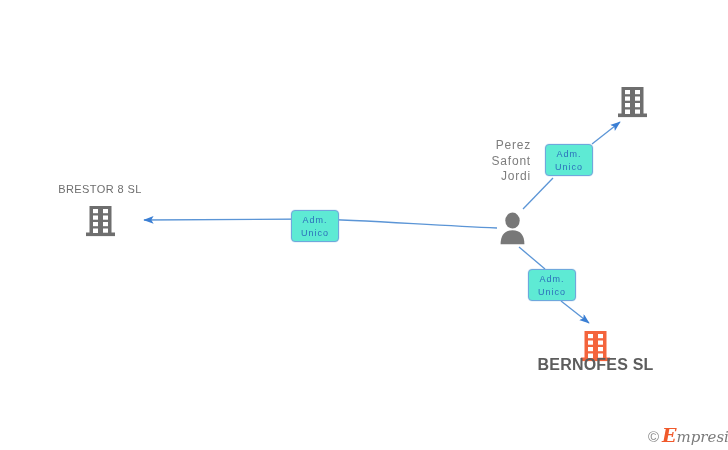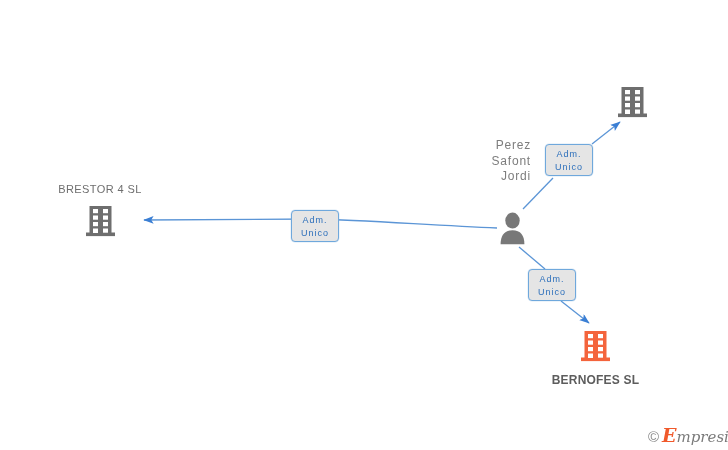--- a/index.html
+++ b/index.html
@@ -68,21 +68,21 @@
   }
 
   
   .rel-box {
     position: absolute;
     width: 48px;
     height: 32px;
     box-sizing: border-box;
     border: 1px solid #6fa8dc;
     border-radius: 4px;
-    background: #e5e5e5;
+    background: #5eead4;
     color: #2c6fbb;
     font-size: 9px;
     line-height: 13px;
     letter-spacing: 1px;
     padding-top: 3px;
     text-align: center;
     white-space: pre-line;
     box-shadow: 0 0 0 0.5px rgba(111,168,220,0.25);
   }
 
@@ -129,21 +129,21 @@
     <path d="M 497,228 C 430,225 360,220 316,219" stroke="#5b95d6" stroke-width="1.3" fill="none"></path>
     <path d="M 316,219 L 144,220" stroke="#5b95d6" stroke-width="1.3" fill="none" marker-end="url(#arrowblue)"></path>
 
     <path d="M 523,209 L 553,178" stroke="#5b95d6" stroke-width="1.3" fill="none"></path>
     <path d="M 592,144 L 620,122" stroke="#5b95d6" stroke-width="1.3" fill="none" marker-end="url(#arrowblue)"></path>
 
     <path d="M 519,247 L 545,269" stroke="#5b95d6" stroke-width="1.3" fill="none"></path>
     <path d="M 561,301 L 589,323" stroke="#5b95d6" stroke-width="1.3" fill="none" marker-end="url(#arrowblue)"></path>
   </svg>
 
-  <div class="node-label" style="left:30px; top:182px; width:140px;">BRESTOR 4 SL</div>
+  <div class="node-label" style="left:30px; top:182px; width:140px;">BRESTOR 8 SL</div>
   <svg class="building" style="left:85px; top:204px;" viewBox="0 0 31 34">
     <rect x="4.5" y="2" width="22" height="27" fill="#6e6e6e"></rect>
     <rect x="1" y="28.5" width="29" height="3.6" fill="#6e6e6e"></rect>
     <rect x="8" y="5" width="5" height="4.2" fill="#ffffff"></rect>
     <rect x="18" y="5" width="5" height="4.2" fill="#ffffff"></rect>
     <rect x="8" y="11.5" width="5" height="4.2" fill="#ffffff"></rect>
     <rect x="18" y="11.5" width="5" height="4.2" fill="#ffffff"></rect>
     <rect x="8" y="18" width="5" height="4.2" fill="#ffffff"></rect>
     <rect x="18" y="18" width="5" height="4.2" fill="#ffffff"></rect>
     <rect x="8" y="24.5" width="5" height="4.5" fill="#ffffff"></rect>
@@ -168,21 +168,21 @@
     <rect x="1" y="28.5" width="29" height="3.6" fill="#f4643c"></rect>
     <rect x="8" y="5" width="5" height="4.2" fill="#ffffff"></rect>
     <rect x="18" y="5" width="5" height="4.2" fill="#ffffff"></rect>
     <rect x="8" y="11.5" width="5" height="4.2" fill="#ffffff"></rect>
     <rect x="18" y="11.5" width="5" height="4.2" fill="#ffffff"></rect>
     <rect x="8" y="18" width="5" height="4.2" fill="#ffffff"></rect>
     <rect x="18" y="18" width="5" height="4.2" fill="#ffffff"></rect>
     <rect x="8" y="24.5" width="5" height="4.5" fill="#ffffff"></rect>
     <rect x="18" y="24.5" width="5" height="4.2" fill="#ffffff"></rect>
   </svg>
-  <div class="node-label bold" style="left:523px; top:373px; width:145px; font-size:12px;">BERNOFES SL</div>
+  <div class="node-label bold" style="left:523px; top:358px; width:145px; font-size:16px;">BERNOFES SL</div>
 
   <div class="person-label" style="left:420px; top:138px; width:111px;">Perez
 Safont
 Jordi</div>
   <svg class="person" style="left:497px; top:211px;" viewBox="0 0 31 34">
     <ellipse cx="15.5" cy="9.6" rx="7.2" ry="8" fill="#787878"></ellipse>
     <path d="M15.5,19.2 C7.4,19.2 3.6,24.4 3.6,33.2 L27.4,33.2 C27.4,24.4 23.6,19.2 15.5,19.2 Z" fill="#787878"></path>
   </svg>
 
   <div class="rel-box" style="left:291px; top:210px;">Adm.

